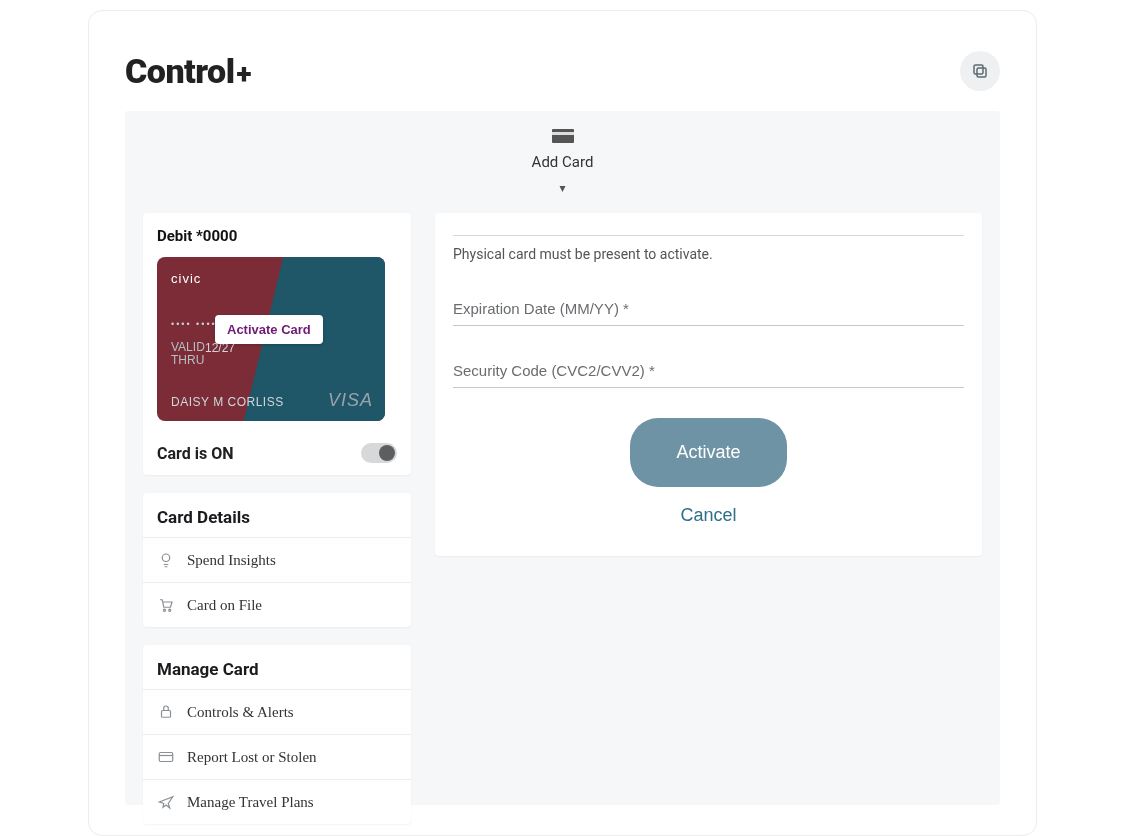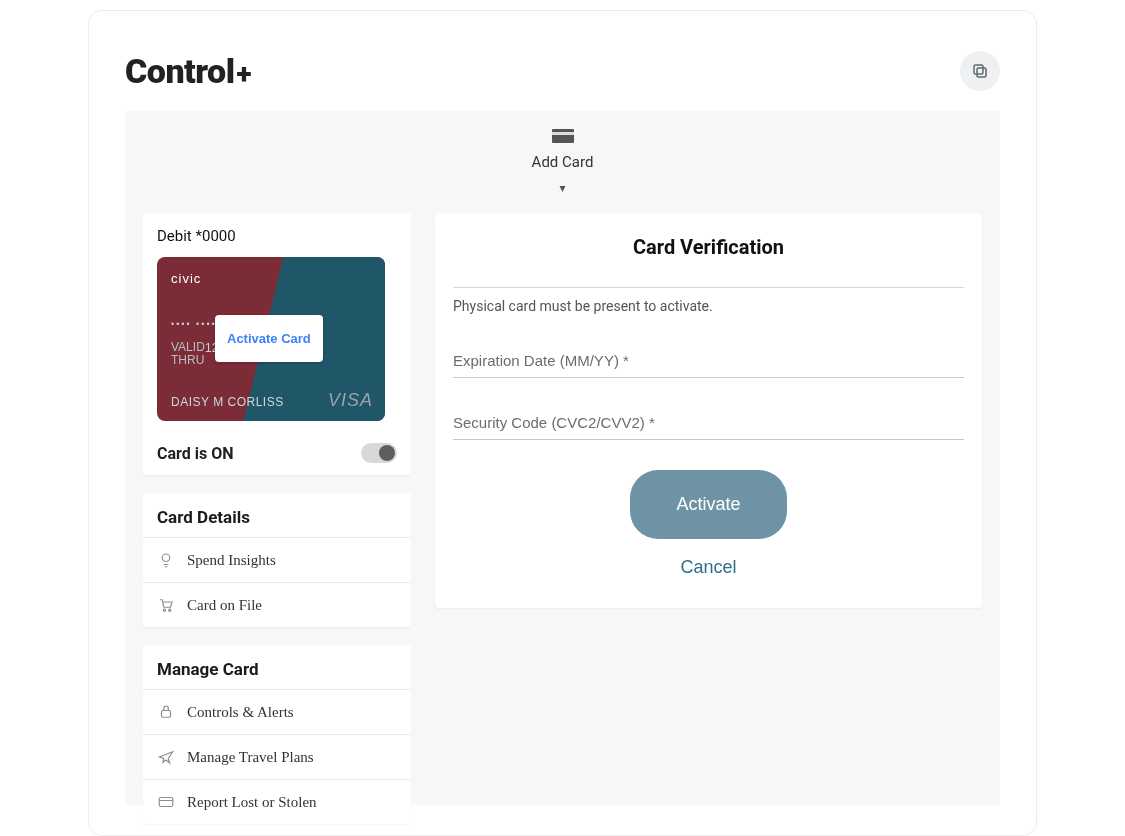--- a/index.html
+++ b/index.html
@@ -79,21 +79,21 @@
   .right-col { flex:1; }
 
   .panel {
     background: #fff;
     border-radius: 4px;
     box-shadow: 0 1px 2px rgba(0,0,0,0.05);
   }
 
   .card-panel { padding: 14px 14px 12px 14px; }
   .card-title {
-    font-size: 15px; font-weight: 400; color: #111; margin-bottom: 12px;
+    font-size: 15px; font-weight: 700; color: #111; margin-bottom: 12px;
   }
 
   .credit-card {
     position: relative;
     width: 228px; height: 164px;
     border-radius: 8px;
     overflow: hidden;
     color: #d9dee2;
     font-size: 11px;
     text-transform: uppercase;
@@ -109,22 +109,22 @@
     clip-path: polygon(28% 0, 100% 0, 100% 100%, 0 100%);
   }
   .cc-brand { position:absolute; top:14px; left:14px; font-size: 13px; letter-spacing:1px; color:#fff; text-transform:lowercase; }
   .cc-dots { position:absolute; top:62px; left:14px; letter-spacing:2px; font-size:9px; color:#c8ced3; }
   .cc-valid { position:absolute; top:84px; left:14px; font-size:12px; color:#b7bfc6; line-height:1.1; }
   .cc-expiry { position:absolute; top:84px; left:48px; font-size:12px; color:#cfd6db; }
   .cc-name { position:absolute; bottom:12px; left:14px; font-size:12px; color:#cfd6db; letter-spacing:0.5px; }
   .cc-visa { position:absolute; bottom:10px; right:12px; font-size:18px; font-weight:400; font-style:italic; color:#9aa3ab; letter-spacing:1px; }
   .activate-pill {
     position:absolute; top:58px; left:58px;
-    background:#fff; color:#3b82f6; font-weight:600;
-    font-size:13px; padding:16px 12px; border-radius:4px;
+    background:#fff; color:#701a75; font-weight:600;
+    font-size:13px; padding:7px 12px; border-radius:4px;
     box-shadow: 0 1px 3px rgba(0,0,0,0.2);
     cursor:pointer; text-transform:none;
   }
 
   .card-on-row {
     display:flex; align-items:center; justify-content:space-between;
     margin-top: 22px;
     font-size: 16px; font-weight:700; color:#202022;
   }
   .toggle {
@@ -263,39 +263,38 @@
             <div class="item">
               <svg width="18" height="18" viewBox="0 0 24 24" fill="none" stroke="#8a8f94" stroke-width="1.6">
                 <rect x="6" y="10" width="12" height="9" rx="1.5"></rect>
                 <path d="M9 10V7a3 3 0 0 1 6 0v3"></path>
               </svg>
               <span>Controls &amp; Alerts</span>
             </div>
 
             <div class="item">
               <svg width="18" height="18" viewBox="0 0 24 24" fill="none" stroke="#8a8f94" stroke-width="1.6">
-                <path d="M3 12l18-7-6 9 2 6-5-4-4 3 1-5-6-2z"></path>
-              </svg>
-              <span>Manage Travel Plans</span>
-            </div>
-
-            <div class="item">
-              <svg width="18" height="18" viewBox="0 0 24 24" fill="none" stroke="#8a8f94" stroke-width="1.6">
                 <rect x="3" y="6" width="18" height="12" rx="2"></rect>
                 <path d="M3 10h18"></path>
               </svg>
               <span>Report Lost or Stolen</span>
             </div>
+
+            <div class="item">
+              <svg width="18" height="18" viewBox="0 0 24 24" fill="none" stroke="#8a8f94" stroke-width="1.6">
+                <path d="M3 12l18-7-6 9 2 6-5-4-4 3 1-5-6-2z"></path>
+              </svg>
+              <span>Manage Travel Plans</span>
+            </div>
           </div>
 
         </div>
 
         <div class="right-col">
           <div class="panel verify-panel">
-            <div class="verify-title">Card Verification</div>
             <hr class="verify-hr">
             <div class="verify-note">Physical card must be present to activate.</div>
 
             <div class="field-wrap">
               <input class="u-input" type="text" placeholder="Expiration Date (MM/YY) *" style="">
             </div>
             <div class="field-wrap">
               <input class="u-input" type="text" placeholder="Security Code (CVC2/CVV2) *" style="">
             </div>
 

